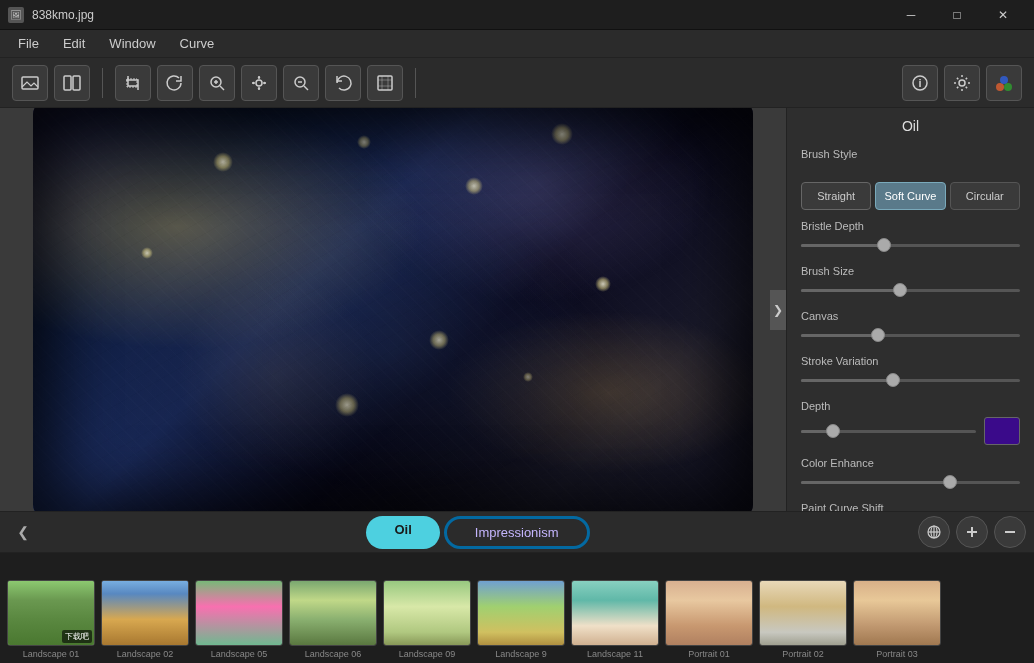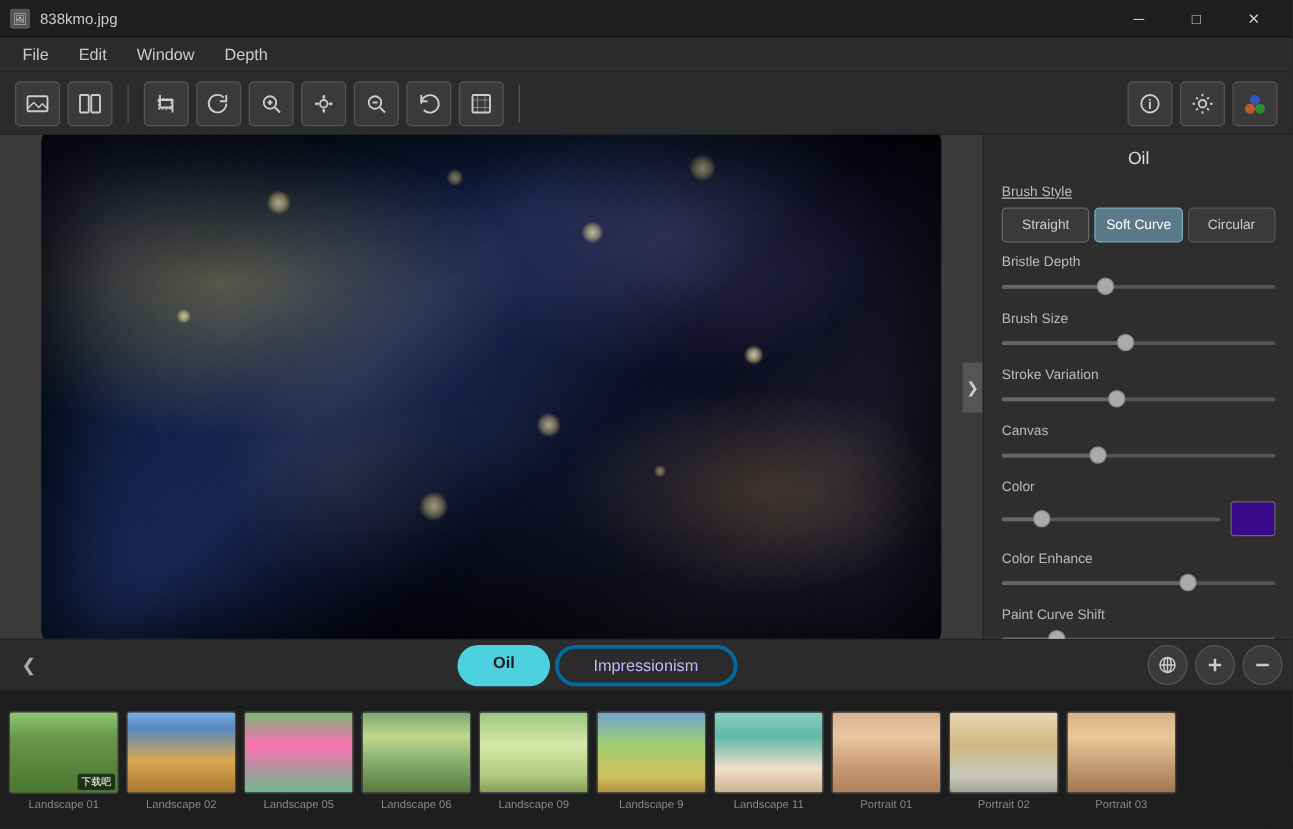--- a/index.html
+++ b/index.html
@@ -130,23 +130,22 @@
     .panel-title {
       text-align: center;
       font-size: 14px;
       color: #ddd;
       margin-bottom: 14px;
       font-weight: 500;
     }
     .section-label {
       font-size: 11px;
       color: #bbb;
-      margin-bottom: 6px;
+      margin-bottom: 22px;
       margin-top: 10px;
-      text-decoration: underline;
     }
     .brush-style-row {
       display: flex;
       gap: 4px;
       margin-bottom: 10px;
     }
     .style-btn {
       flex: 1;
       height: 28px;
       background: #3a3a3a;
@@ -273,21 +272,21 @@
       cursor: pointer;
       color: #ccc;
       font-size: 14px;
     }
 
     
     #filmstrip {
       height: 110px;
       background: #1e1e1e;
       display: flex;
-      align-items: center;
+      align-items: flex-end;
       padding: 4px 6px;
       gap: 4px;
       overflow-x: auto;
     }
     .film-item {
       flex-shrink: 0;
       width: 90px;
       display: flex;
       flex-direction: column;
       align-items: center;
@@ -332,21 +331,21 @@
     <div class="win-btn">─</div>
     <div class="win-btn">□</div>
     <div class="win-btn close">✕</div>
   </div>
 </div>
 
 <div id="menubar">
   <div class="menu-item">File</div>
   <div class="menu-item">Edit</div>
   <div class="menu-item">Window</div>
-  <div class="menu-item">Depth</div>
+  <div class="menu-item">Curve</div>
 </div>
 
 <div id="toolbar">
   <div class="tool-btn" title="Open Image">
     <svg width="20" height="20" viewBox="0 0 20 20" fill="none">
       <rect x="2" y="4" width="16" height="12" rx="1" stroke="#ccc" stroke-width="1.5" fill="none"></rect>
       <path d="M2 14l5-5 4 4 3-3 4 4" stroke="#ccc" stroke-width="1.2" fill="none"></path>
     </svg>
   </div>
   <div class="tool-btn" title="Compare">
@@ -484,40 +483,40 @@
       <div class="slider-label">Brush Size</div>
       <div class="slider-container">
         <div class="slider-track">
           <div class="slider-fill" style="width:45%"></div>
           <div class="slider-thumb" style="left:calc(45% - 7px)"></div>
         </div>
       </div>
     </div>
 
     <div class="slider-row">
+      <div class="slider-label">Canvas</div>
+      <div class="slider-container">
+        <div class="slider-track">
+          <div class="slider-fill" style="width:35%"></div>
+          <div class="slider-thumb" style="left:calc(35% - 7px)"></div>
+        </div>
+      </div>
+    </div>
+
+    <div class="slider-row">
       <div class="slider-label">Stroke Variation</div>
       <div class="slider-container">
         <div class="slider-track">
           <div class="slider-fill" style="width:42%"></div>
           <div class="slider-thumb" style="left:calc(42% - 7px)"></div>
         </div>
       </div>
     </div>
 
-    <div class="slider-row">
-      <div class="slider-label">Canvas</div>
-      <div class="slider-container">
-        <div class="slider-track">
-          <div class="slider-fill" style="width:35%"></div>
-          <div class="slider-thumb" style="left:calc(35% - 7px)"></div>
-        </div>
-      </div>
-    </div>
-
-    <div class="slider-label">Color</div>
+    <div class="slider-label">Depth</div>
     <div class="tone-row">
       <div class="slider-container" style="flex:1">
         <div class="slider-track">
           <div class="slider-fill" style="width:18%"></div>
           <div class="slider-thumb" style="left:calc(18% - 7px)"></div>
         </div>
       </div>
       <div class="tone-color-box" style="background:#3a0a8a;"></div>
     </div>
 

